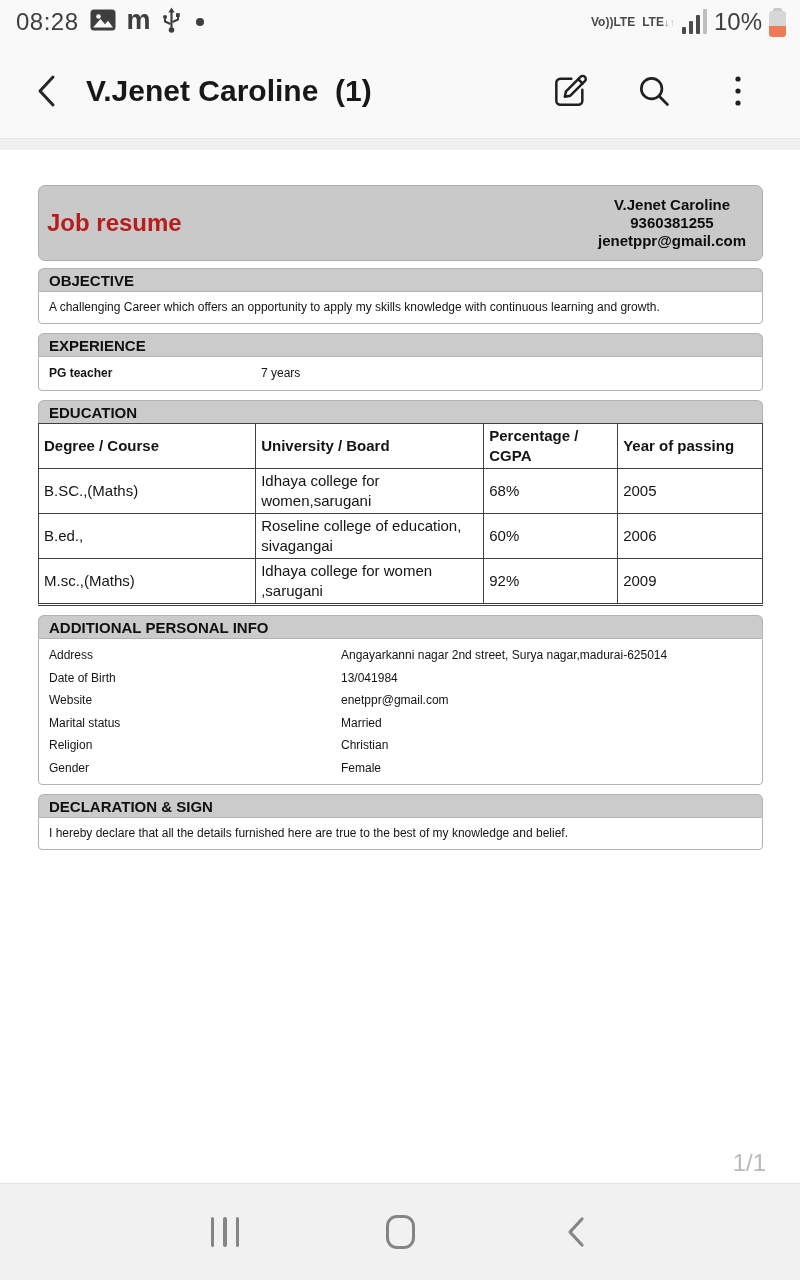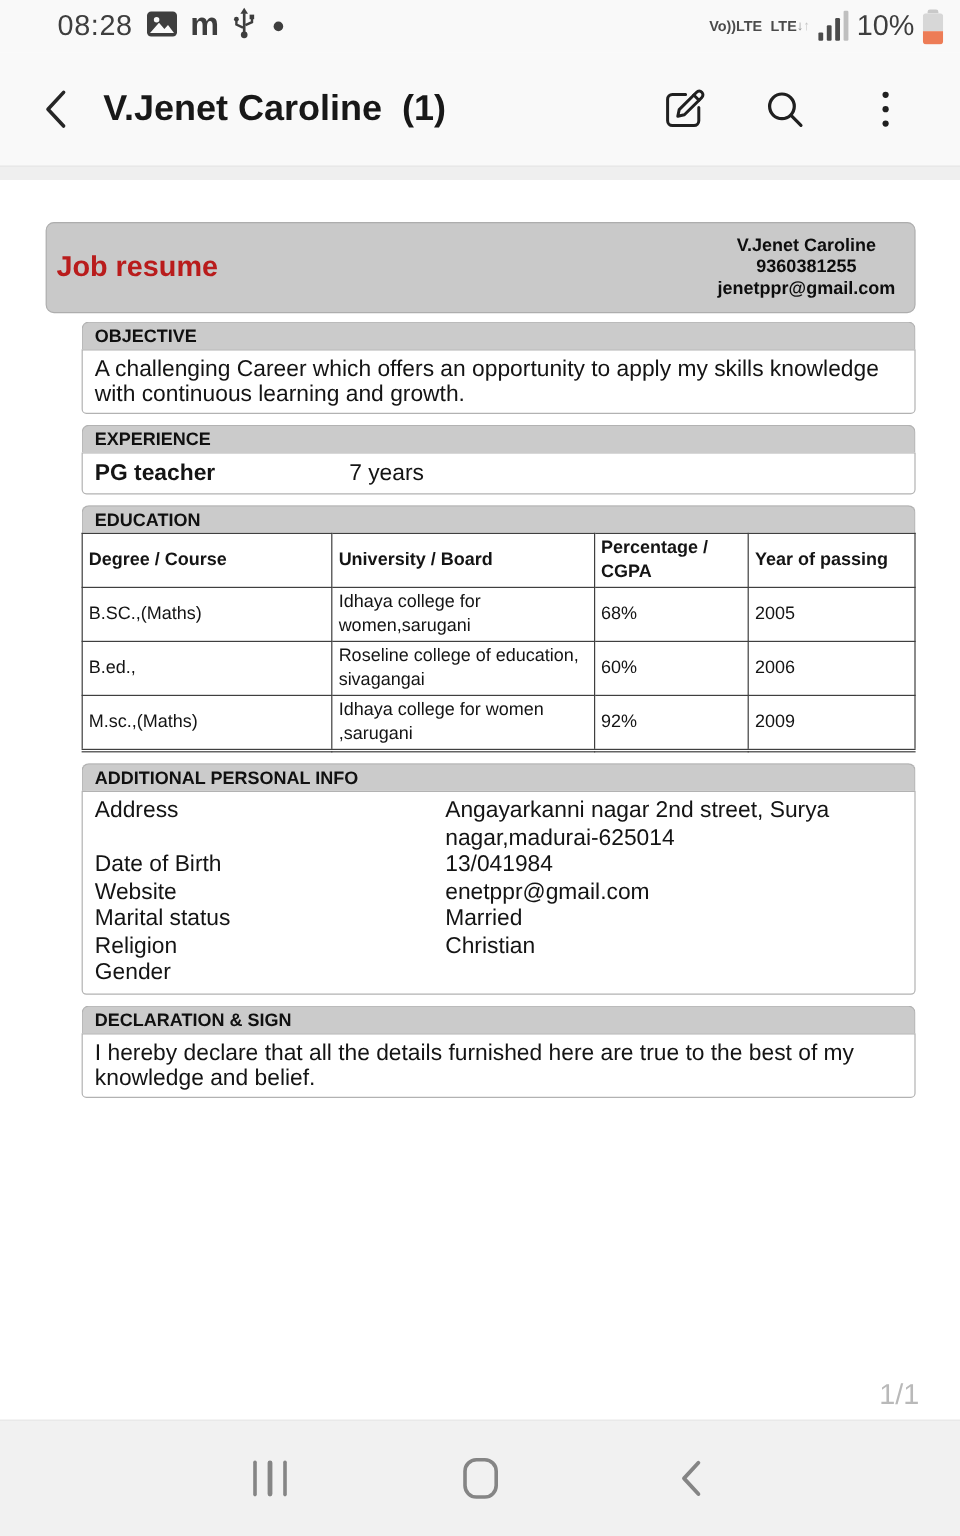--- a/index.html
+++ b/index.html
@@ -4,21 +4,21 @@
 <style>
   * { margin:0; padding:0; box-sizing:border-box; }
   html,body { width:800px; height:1280px; overflow:hidden; background:#fff;
     font-family:"Liberation Sans", sans-serif; color:#1c1c1c; }
   .phone { width:800px; height:1280px; display:flex; flex-direction:column; position:relative; }
 
   
   .status-bar { height:44px; background:#f9f9f9; display:flex; align-items:center;
     padding:0 14px 0 16px; flex:0 0 auto; }
   .sb-left { display:flex; align-items:center; gap:11px; }
-  .sb-time { font-size:24px; color:#3e3e3e; letter-spacing:.5px;margin-left:32px; }
+  .sb-time { font-size:24px; color:#3e3e3e; letter-spacing:.5px; }
   .gmail-m { font-size:27px; font-weight:700; color:#3e3e3e; line-height:1; margin-top:-4px; }
   .sb-dot { width:8px; height:8px; border-radius:50%; background:#3e3e3e; margin-left:4px; }
   .sb-right { margin-left:auto; display:flex; align-items:center; gap:7px; }
   .stack2 { display:flex; align-items:center; line-height:11px; }
   .stack2 .t { font-size:12px; font-weight:700; color:#4a4a4a; }
   .arrows { font-size:11px; font-weight:700; }
   .arr-dn { color:#8f8f8f; } .arr-up { color:#c7c7c7; }
   .signal { display:flex; align-items:flex-end; gap:3px; height:24px; }
   .signal i { display:block; width:4px; border-radius:1px; }
   .sb-batt-pct { font-size:24px; color:#3e3e3e; }
@@ -41,25 +41,25 @@
   
   .doc-area { flex:1 1 auto; background:#ffffff; position:relative;
     padding:35px 37px 0 38px; border-bottom:1px solid #e3e3e3; }
 
   .resume-header { background:#c9c9c9; border:1px solid #adadad; border-radius:7px;
     height:76px; display:flex; align-items:center; justify-content:space-between;
     padding:0 16px 0 8px; margin-bottom:7px; }
   .resume-title { font-size:24px; font-weight:700; color:#b91c1c; }
   .contact-block { text-align:center; font-size:15px; font-weight:700; line-height:18px; color:#0d0d0d; }
 
-  .section { margin-bottom:9px;margin-left:30px; }
+  .section { margin-bottom:9px; }
   .sec-head { background:#cbcbcb; border:1px solid #b2b2b2; border-bottom:none;
     border-radius:6px 6px 0 0; padding:3px 10px 2px; font-size:15px; font-weight:700; color:#101010; }
   .sec-body { background:#fff; border:1px solid #b2b2b2; border-radius:0 0 4px 4px;
-    padding:5px 10px; font-size:19px; line-height:21px; color:#141414; }
+    padding:5px 10px; font-size:12px; line-height:21px; color:#141414; }
 
   .exp-row { display:flex; line-height:23px; }
   .exp-label { width:212px; font-weight:700; flex:0 0 auto; }
   .exp-school { font-weight:700; }
 
   table.edu { width:100%; border-collapse:collapse; table-layout:fixed;
     border:1px solid #3f3f3f; border-bottom:3px double #3f3f3f; background:#fff; }
   table.edu th, table.edu td { border:1px solid #3f3f3f; font-size:15px; text-align:left;
     padding:2px 5px; font-weight:400; line-height:20px; vertical-align:middle; color:#141414; }
   table.edu th { font-weight:700; height:26px; }
@@ -245,20 +245,21 @@
         <div class="pi-row">
           <span class="pi-label">Marital status</span>
           <span class="pi-value">Married</span>
         </div>
         <div class="pi-row">
           <span class="pi-label">Religion</span>
           <span class="pi-value">Christian</span>
         </div>
         <div class="pi-row">
           <span class="pi-label">Gender</span>
+          <span class="pi-value">Female</span>
         </div>
       </div>
     </div>
 
     <div class="section">
       <div class="sec-head">DECLARATION &amp; SIGN</div>
       <div class="sec-body">I hereby declare that all the details furnished here are true to the best of my knowledge and belief.</div>
     </div>
 
     <span class="page-indicator">1/1</span>

